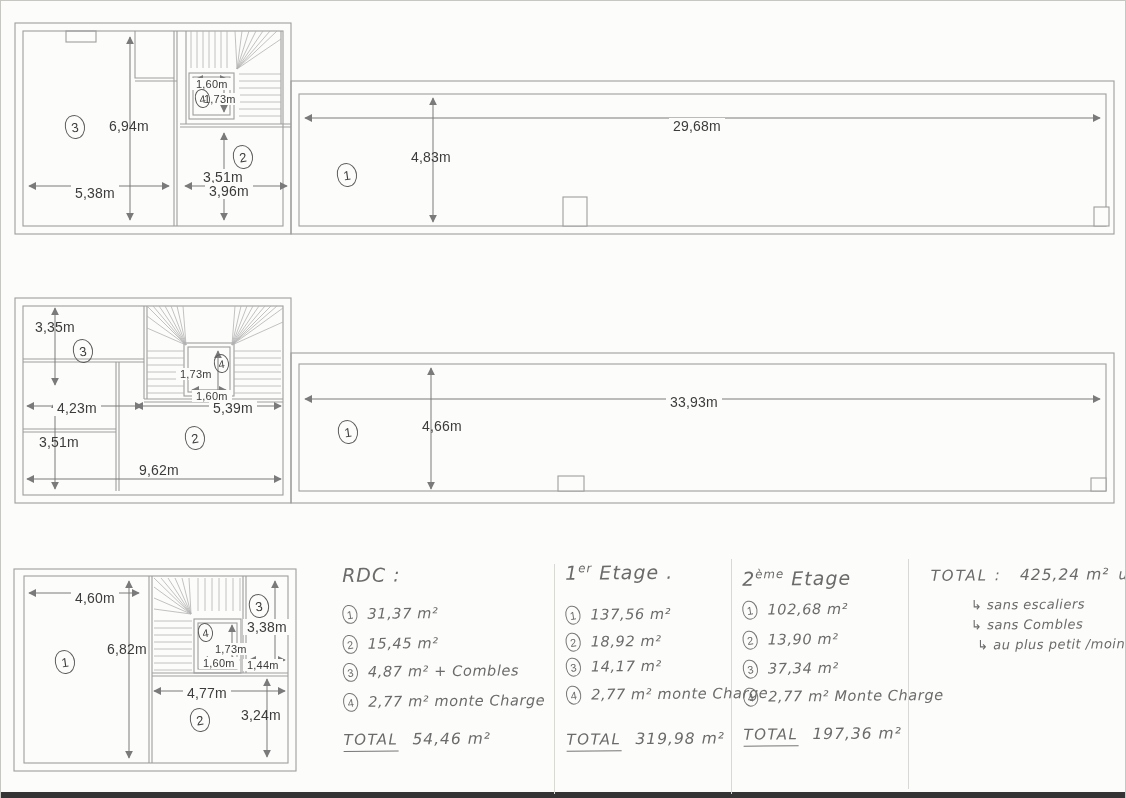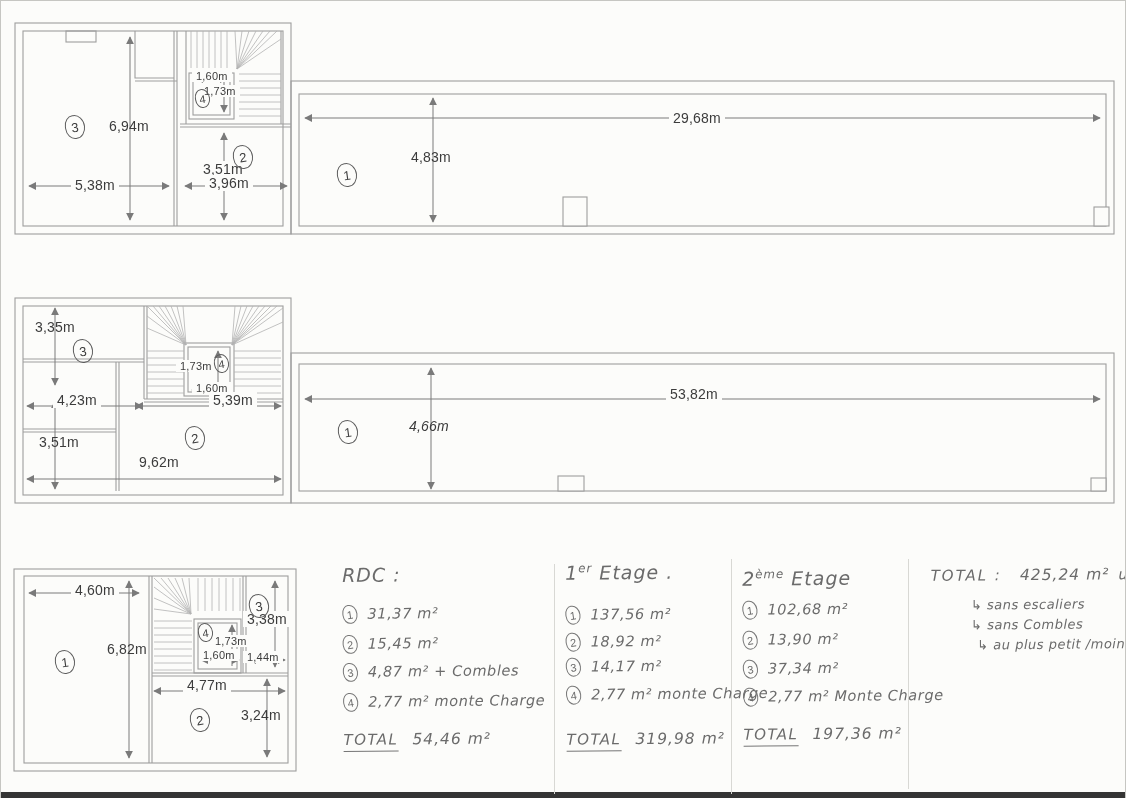--- a/index.html
+++ b/index.html
@@ -5,21 +5,21 @@
   html,body{margin:0;padding:0;background:#e8e8e6;}
   #screen{position:relative;width:1126px;height:798px;background:#fcfcfa;overflow:hidden;
           border-top:1px solid #c6c6c2;border-left:1px solid #c6c6c2;border-right:1px solid #c6c6c2;
           box-sizing:border-box;font-family:"Liberation Sans",sans-serif;}
   #scan-edge{position:absolute;left:0;right:0;bottom:0;height:6px;background:#343434;}
   .plan{position:absolute;}
   .plan svg{position:absolute;left:0;top:0;}
   .dim{position:absolute;font:13px "Liberation Sans",sans-serif;color:#3c3c3c;white-space:nowrap;letter-spacing:.2px;}
   .dim.lg{font-size:14px;}
   .dim.sm{font-size:11px;}
-  .dim.bg{background:#fcfcfa;padding:0 4px;}
+  .dim.bg{background:#fcfcfa;padding:0 4px;margin-top:8px;}
   .rn{position:absolute;border:1.4px solid #5c5c5c;border-radius:46% 54% 50% 50%;width:20px;height:24px;
       display:flex;align-items:center;justify-content:center;font:13px "Liberation Sans",sans-serif;color:#3f3f3f;
       transform:rotate(-8deg);box-sizing:border-box;background:transparent;}
   .rn.sm{width:15px;height:19px;font-size:11px;}
   
   .hw{font-family:"DejaVu Sans",sans-serif;font-style:italic;color:#6b6b6b;}
   .note-col{position:absolute;}
   .nrow{position:absolute;left:0;white-space:nowrap;}
   .ntitle{font-size:19px;letter-spacing:1px;}
   .ntext{font-size:14.5px;margin-left:10px;letter-spacing:.6px;}
@@ -186,22 +186,22 @@
         <line x1="292" y1="105" x2="1087" y2="105" marker-start="url(#ahB)" marker-end="url(#ahB)"></line>
       </g>
     </svg>
     <span class="dim lg" style="left:22px;top:25px;">3,35m</span>
     <span class="dim lg bg" style="left:40px;top:98px;">4,23m</span>
     <span class="dim lg" style="left:26px;top:140px;">3,51m</span>
     <span class="dim lg bg" style="left:122px;top:160px;">9,62m</span>
     <span class="dim lg bg" style="left:196px;top:98px;">5,39m</span>
     <span class="dim sm bg" style="left:163px;top:66px;">1,73m</span>
     <span class="dim sm bg" style="left:179px;top:88px;">1,60m</span>
-    <span class="dim lg" style="left:396px;top:124px;font-style:italic;">4,66m</span>
-    <span class="dim lg bg" style="left:653px;top:92px;">53,82m</span>
+    <span class="dim lg" style="left:409px;top:124px;">4,66m</span>
+    <span class="dim lg bg" style="left:653px;top:92px;">33,93m</span>
     <span class="rn" style="left:60px;top:45px;">3</span>
     <span class="rn sm" style="left:201px;top:60px;">4</span>
     <span class="rn" style="left:172px;top:132px;">2</span>
     <span class="rn" style="left:325px;top:126px;">1</span>
   </div>
 
   <div class="plan" style="left:12px;top:566px;width:286px;height:208px;">
     <svg width="286" height="208" viewBox="0 0 286 208">
       <defs>
         <marker id="ahC" viewBox="0 0 10 10" refX="9" refY="5" markerWidth="8" markerHeight="8" orient="auto-start-reverse">

